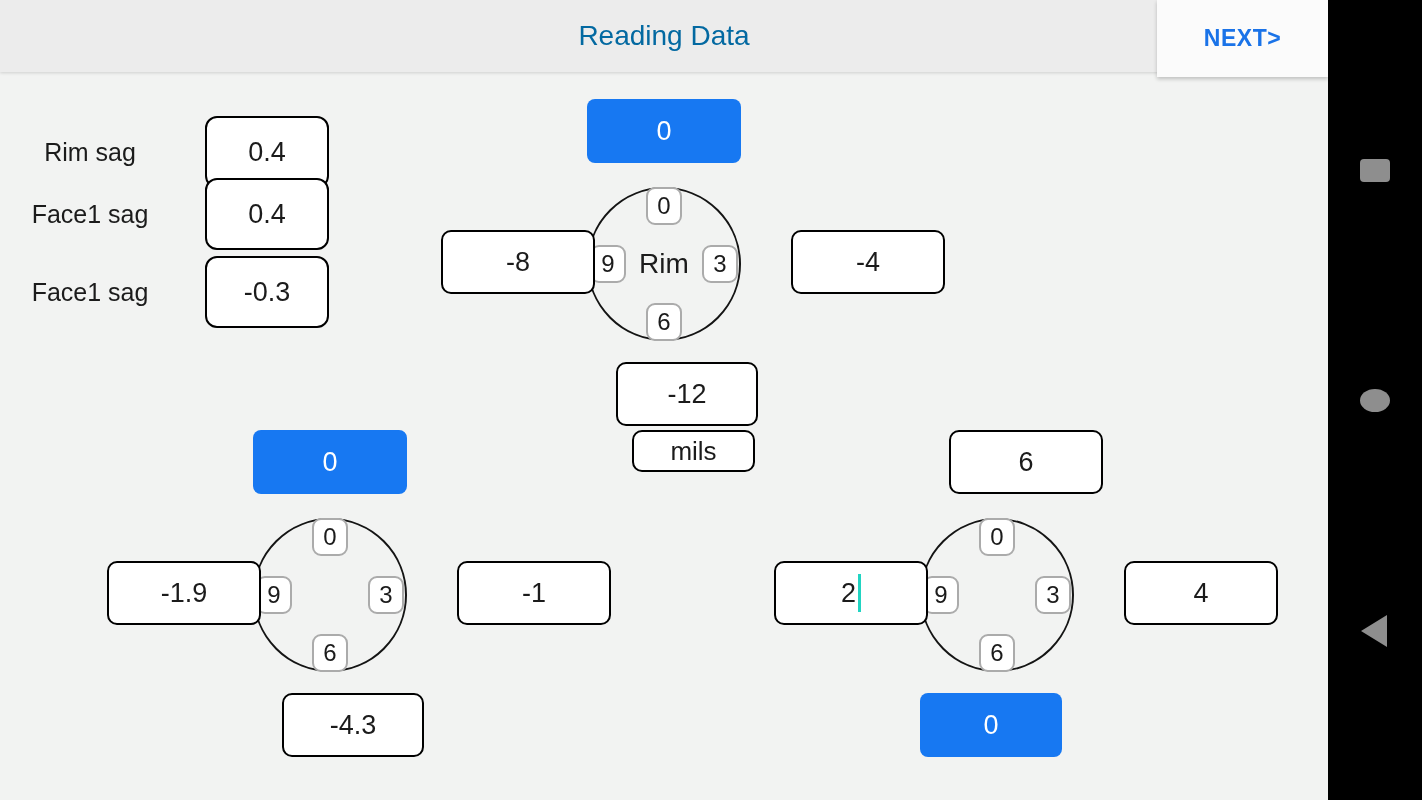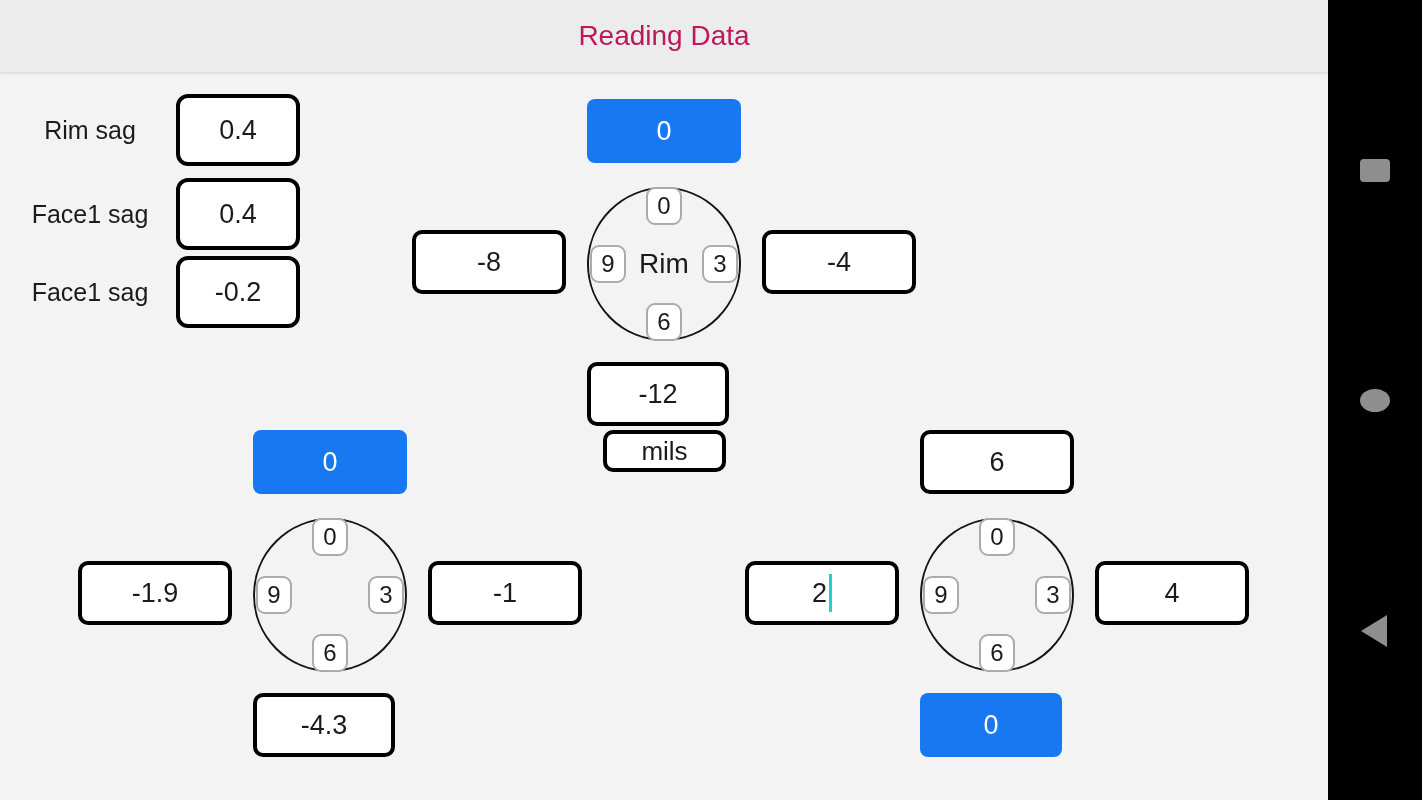--- a/index.html
+++ b/index.html
@@ -2,34 +2,34 @@
 <html><head>
 <meta charset="utf-8">
 <style>
   html,body{margin:0;padding:0;background:#000;}
   .screen{position:relative;width:1422px;height:800px;overflow:hidden;
     font-family:"Liberation Sans",sans-serif;color:#1b1b1b;background:#f2f3f2;}
   
   .appbar{position:absolute;left:0;top:0;width:1328px;height:72px;background:#ececec;
     box-shadow:0 1px 3px rgba(0,0,0,.15);}
   .page-title{position:absolute;left:0;top:0;width:1328px;height:72px;line-height:72px;
-    text-align:center;font-size:28px;color:#be185d;}
+    text-align:center;font-size:28px;color:#0369a1;}
   .next-card{position:absolute;left:1157px;top:0;width:171px;height:77px;background:#fbfbfb;
     box-shadow:0 2px 4px rgba(0,0,0,.22);display:flex;align-items:center;justify-content:center;cursor:pointer;}
   .next-label{color:#1a73e8;font-weight:bold;font-size:23px;letter-spacing:.5px;}
   
-  .box{position:absolute;background:#fff;border:4px solid #000000;border-radius:10px;
-    display:flex;align-items:center;justify-content:center;font-size:27px;box-sizing:border-box;}
+  .box{position:absolute;background:#fff;border:2px solid #000000;border-radius:10px;
+    display:flex;align-items:center;justify-content:center;font-size:27px;box-sizing:border-box;margin-left:29px;}
   .blue-btn{position:absolute;background:#1778F2;border-radius:8px;color:#fff;
     display:flex;align-items:center;justify-content:center;font-size:27px;box-sizing:border-box;cursor:pointer;}
   
   .sag-label{position:absolute;left:10px;width:160px;height:72px;display:flex;
     align-items:center;justify-content:center;font-size:25px;}
   .sag-box{left:176px;width:124px;height:72px;border-radius:12px;}
-  .sag-y1{top:94px}.sag-y2{top:178px}.sag-y3{top:256px}
+  .sag-y1{top:116px}.sag-y2{top:178px}.sag-y3{top:256px}
   
   .dial{position:absolute;width:504px;height:327px;}
   .dial .circle{position:absolute;left:175px;top:88px;width:154px;height:154px;
     border:2.5px solid #141414;border-radius:50%;box-sizing:border-box;}
   .dial .cname{position:absolute;left:175px;top:88px;width:154px;height:154px;
     display:flex;align-items:center;justify-content:center;font-size:28px;}
   .badge{position:absolute;width:36px;height:38px;background:#fff;border:2px solid #ababab;
     border-radius:9px;display:flex;align-items:center;justify-content:center;font-size:24px;box-sizing:border-box;}
   .b-top{left:234px;top:88px}.b-left{left:178px;top:146px}.b-right{left:290px;top:146px}.b-bottom{left:234px;top:204px}
   .in-top{left:175px;top:0;width:154px;height:64px}
@@ -48,27 +48,30 @@
   .nav-back{position:absolute;left:33px;top:615px;width:0;height:0;cursor:pointer;
     border-top:16px solid transparent;border-bottom:16px solid transparent;border-right:26px solid #8e8e8e;}
 </style>
 </head>
 <body>
 
 <div class="screen">
 
   <div class="appbar"></div>
   <div class="page-title">Reading Data</div>
+  <div class="next-card">
+    <span class="next-label">NEXT&gt;</span>
+  </div>
 
   <div class="sag-label sag-y1">Rim sag</div>
   <div class="box sag-box sag-y1">0.4</div>
   <div class="sag-label sag-y2">Face1 sag</div>
   <div class="box sag-box sag-y2">0.4</div>
   <div class="sag-label sag-y3">Face1 sag</div>
-  <div class="box sag-box sag-y3">-0.2</div>
+  <div class="box sag-box sag-y3">-0.3</div>
 
   <div class="dial dial-rim">
     <div class="blue-btn in-top">0</div>
     <div class="circle"></div>
     <div class="cname">Rim</div>
     <div class="badge b-top">0</div>
     <div class="badge b-left">9</div>
     <div class="badge b-right">3</div>
     <div class="badge b-bottom">6</div>
     <div class="box in-left">-8</div>

